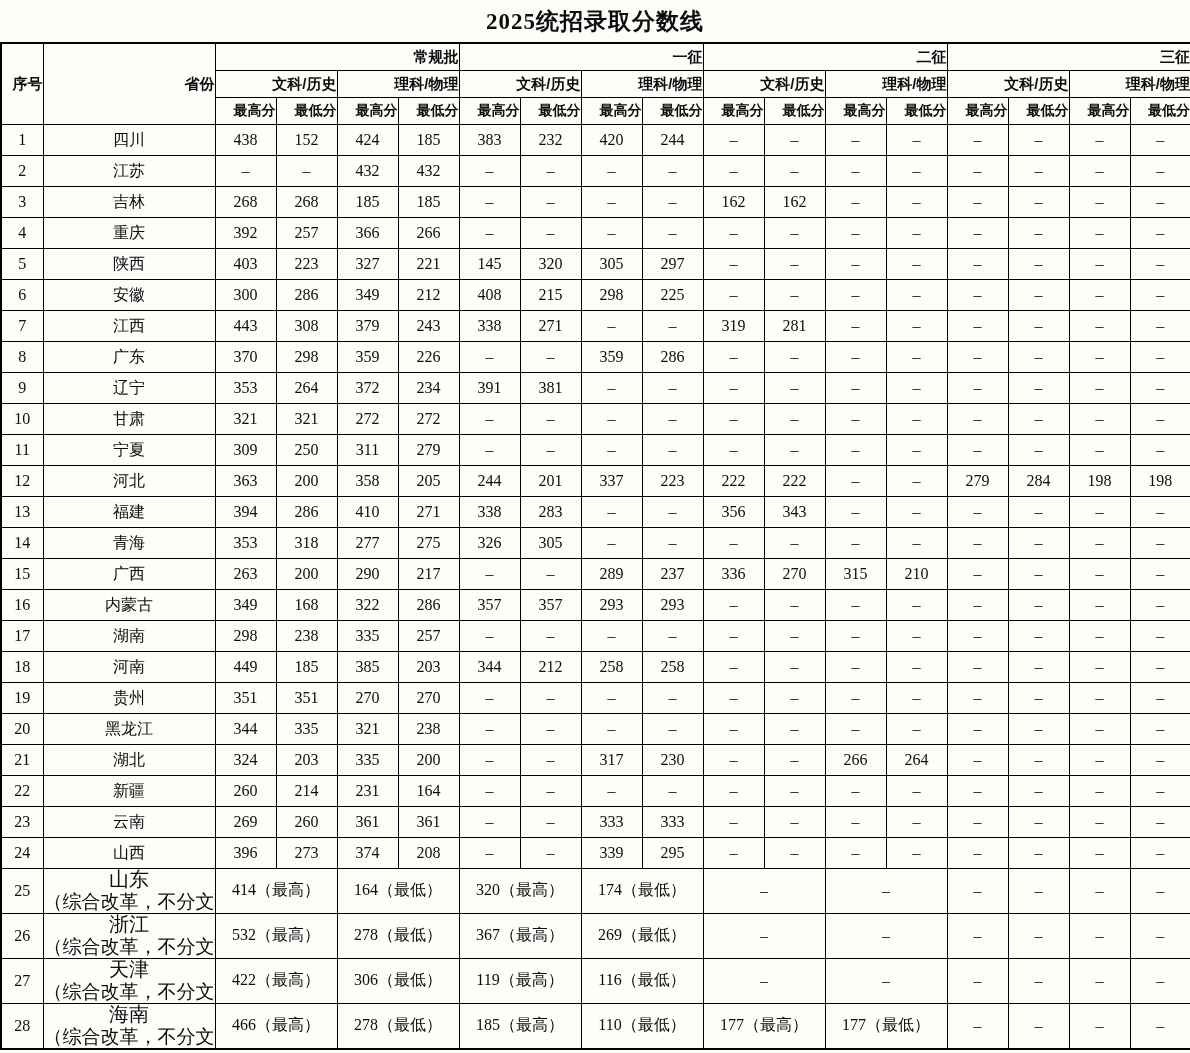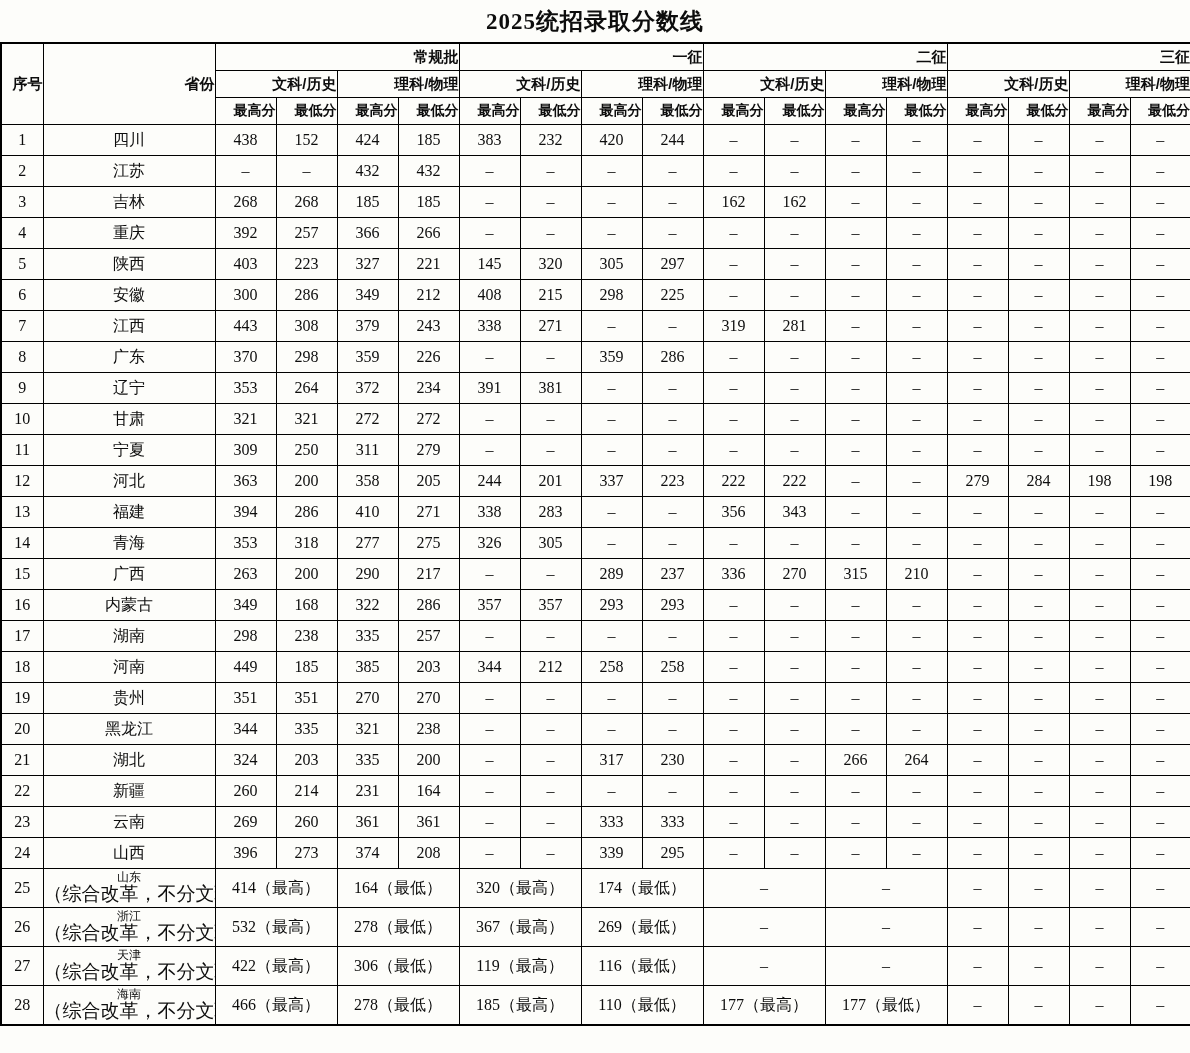--- a/index.html
+++ b/index.html
@@ -21,21 +21,21 @@
     border:1px solid #000;text-align:center;vertical-align:middle;
     padding:0;overflow:hidden;white-space:nowrap;
   }
   thead th{
     font-family:"Liberation Sans","DejaVu Sans",sans-serif;
     font-weight:bold;height:26px;font-size:15px;text-align:right;
   }
   thead tr.score-row th{font-size:14px;}
   tbody td{height:30px;font-size:16px;}
   tbody tr.merged-row td{height:38px;}
-  .prov-name{display:block;line-height:1.15;font-size:12px;}
+  .prov-name{display:block;line-height:1.15;font-size:20px;font-family:Liberation Mono, monospace;}
   .prov-note{display:block;line-height:1.1;font-size:19px;}
 </style>
 </head>
 <body>
 
 <div class="page">
   <div class="title">2025统招录取分数线</div>
   <table>
     <colgroup id="cols">
         <col style="width: 42px;">

